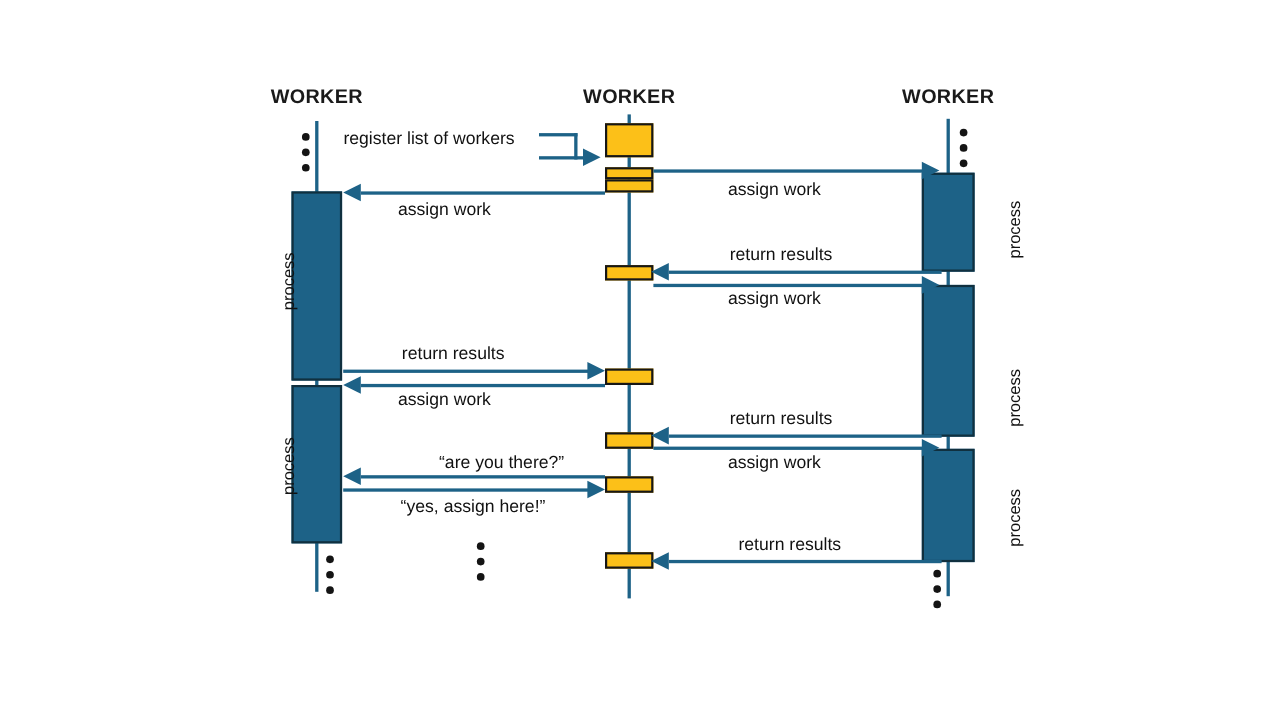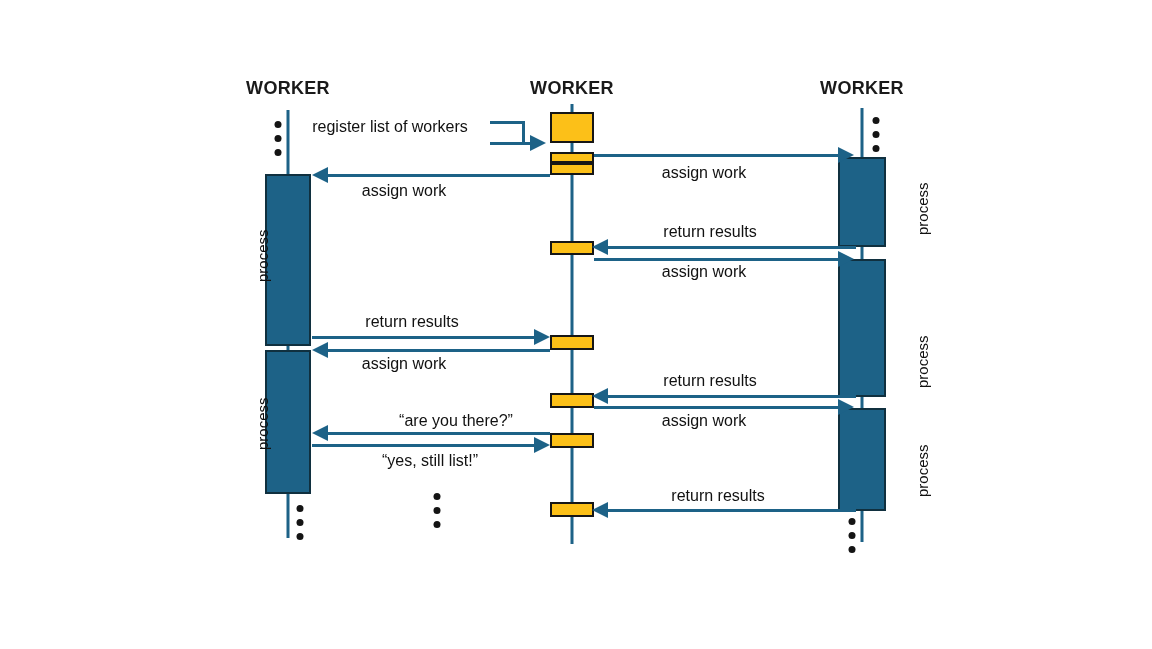--- a/index.html
+++ b/index.html
@@ -169,21 +169,21 @@
   <div class="arrow-line" style="left:594px; top:406px; width:252px;"></div>
   <div class="arrow-head right" style="left:838px; top:399px;"></div>
   <div class="msg-label" style="left:704px; top:412px;">assign work</div>
 
   <div class="msg-label" style="left:432px; top:412px;margin-left:24px;">“are you there?”</div>
   <div class="arrow-line" style="left:328px; top:432px; width:222px;"></div>
   <div class="arrow-head left" style="left:312px; top:425px;"></div>
 
   <div class="arrow-line" style="left:312px; top:444px; width:232px;"></div>
   <div class="arrow-head right" style="left:534px; top:437px;"></div>
-  <div class="msg-label" style="left:430px; top:452px;">“yes, still list!”</div>
+  <div class="msg-label" style="left:430px; top:452px;">“yes, assign here!”</div>
 
   <div class="msg-label" style="left:718px; top:487px;">return results</div>
   <div class="arrow-line" style="left:608px; top:509px; width:248px;"></div>
   <div class="arrow-head left" style="left:592px; top:502px;"></div>
 
   <div class="dots" style="left:278px; top:121px;">
     <span></span>
       <span></span>
       <span></span>
   </div>

